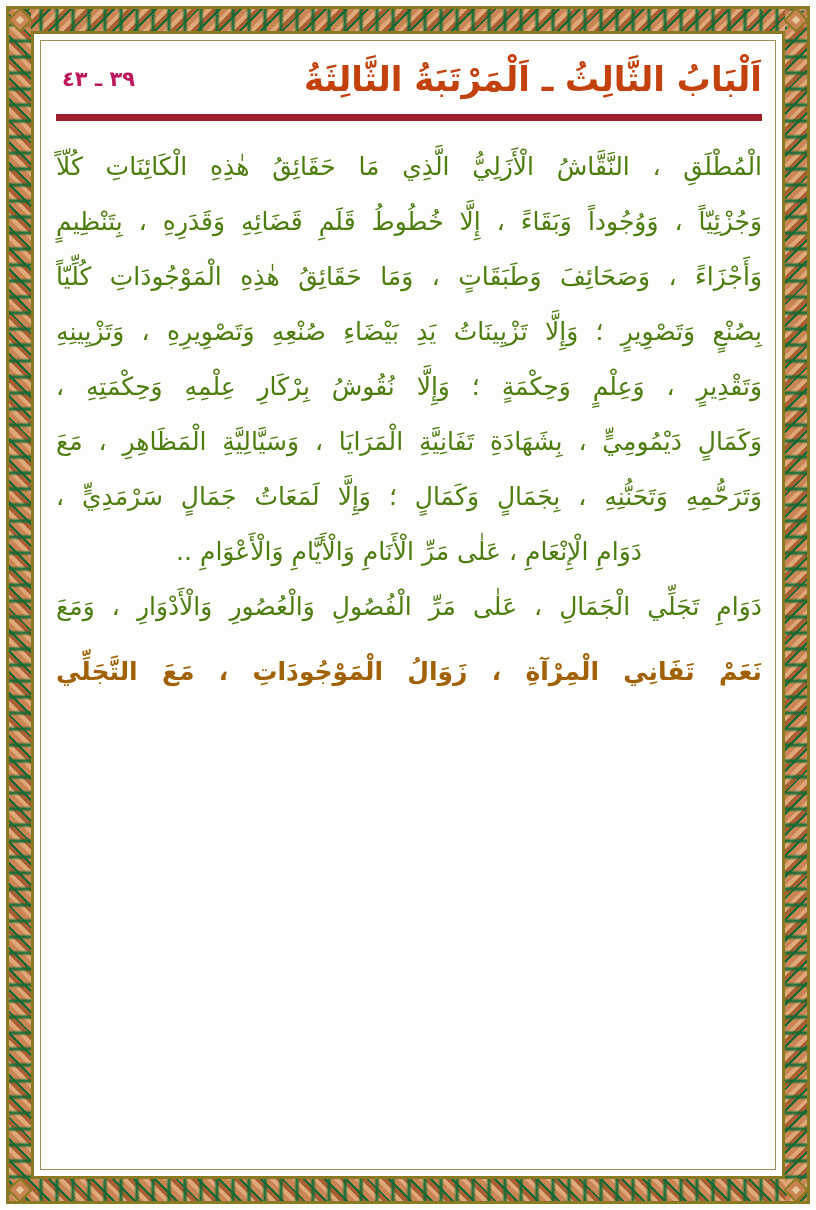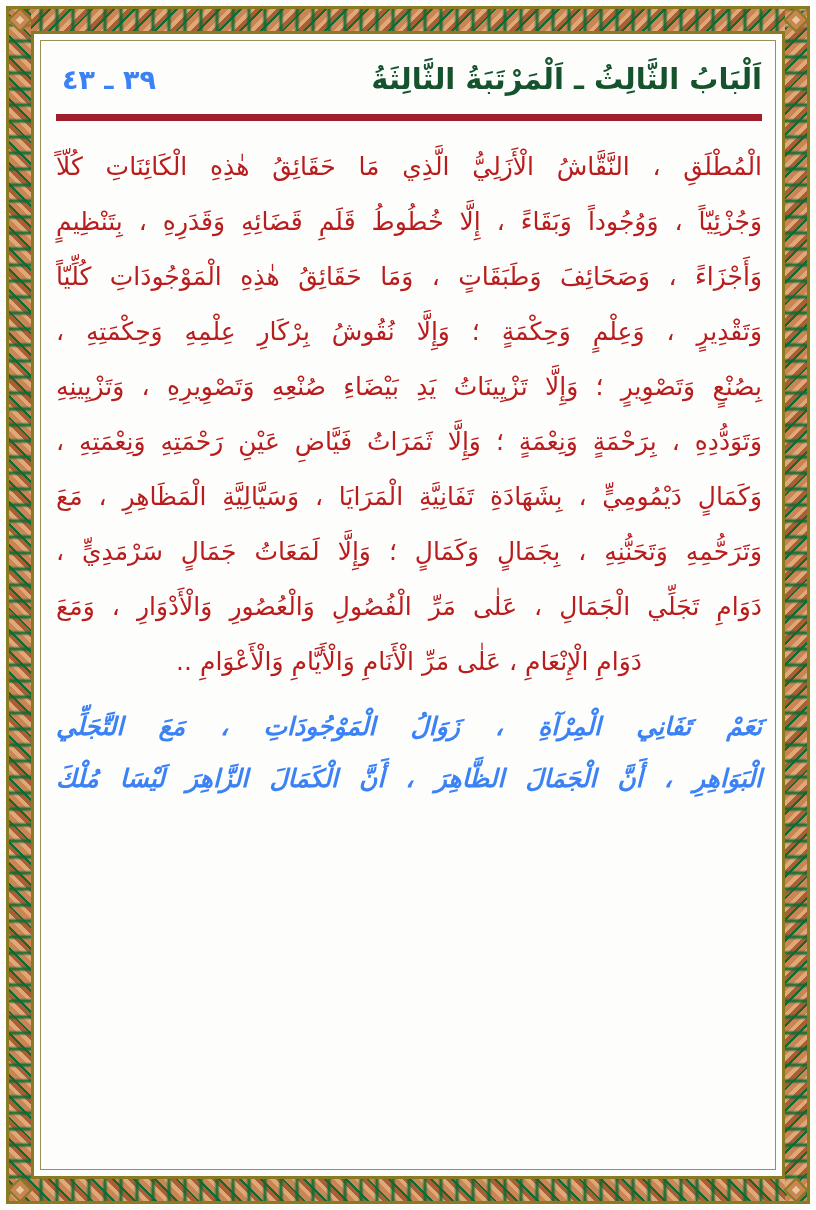--- a/index.html
+++ b/index.html
@@ -160,71 +160,70 @@
     position: relative;
     height: 62px;
     display: flex;
     align-items: center;
     justify-content: space-between;
     direction: rtl;
     padding: 0 6px 0 14px;
     box-sizing: border-box;
   }
   .header-title {
-    color: #14532d;
-    font-size: 29px;
+    color: #c2410c;
+    font-size: 34px;
     font-weight: bold;
     line-height: 1.2;
     white-space: nowrap;
     letter-spacing: 0.5px;
   }
   .header-pages {
-    color: #3b82f6;
-    font-size: 27px;
+    color: #be185d;
+    font-size: 21px;
     font-weight: bold;
     white-space: nowrap;
     direction: rtl;
     unicode-bidi: isolate;
   }
 
   .header-rule {
     height: 7px;
     background: #9e1f2b;
     margin: 4px 6px 0 8px;
   }
 
   .body-block {
     margin-top: 18px;
     direction: rtl;
     text-align: justify;
     text-align-last: justify;
-    color: #b91c1c;
+    color: #4d7c0f;
     font-size: 25px;
     line-height: 55px;
     padding: 0 6px 0 8px;
   }
   .body-block .line {
     display: block;
     white-space: nowrap;
     text-align: justify;
     text-align-last: justify;
   }
   .body-block .line-last {
     text-align-last: center;
   }
 
   .red-block {
     margin-top: 12px;
     direction: rtl;
-    color: #3b82f6;
+    color: #a16207;
     font-weight: bold;
     font-size: 25px;
     line-height: 52px;
     padding: 0 6px 0 8px;
-    font-style: italic;
   }
   .red-block .line {
     display: block;
     white-space: nowrap;
     text-align: justify;
     text-align-last: justify;
   }
   .red-block .line-first {
     text-indent: 0;
   }
@@ -264,28 +263,26 @@
       <span class="header-title">اَلْبَابُ الثَّالِثُ ـ اَلْمَرْتَبَةُ الثَّالِثَةُ</span>
       <span class="header-pages">٣٩ ـ ٤٣</span>
     </div>
 
     <div class="header-rule"></div>
 
     <div class="body-block">
       <span class="line">الْمُطْلَقِ ، النَّقَّاشُ الْأَزَلِيُّ الَّذِي مَا حَقَائِقُ هٰذِهِ الْكَائِنَاتِ كُلّاً</span>
       <span class="line">وَجُزْئِيّاً ، وَوُجُوداً وَبَقَاءً ، إِلَّا خُطُوطُ قَلَمِ قَضَائِهِ وَقَدَرِهِ ، بِتَنْظِيمٍ</span>
       <span class="line">وَأَجْزَاءً ، وَصَحَائِفَ وَطَبَقَاتٍ ، وَمَا حَقَائِقُ هٰذِهِ الْمَوْجُودَاتِ كُلِّيّاً</span>
+      <span class="line">بِصُنْعٍ وَتَصْوِيرٍ ؛ وَإِلَّا تَزْيِينَاتُ يَدِ بَيْضَاءِ صُنْعِهِ وَتَصْوِيرِهِ ، وَتَزْيِينِهِ</span>
       <span class="line">وَتَقْدِيرٍ ، وَعِلْمٍ وَحِكْمَةٍ ؛ وَإِلَّا نُقُوشُ بِرْكَارِ عِلْمِهِ وَحِكْمَتِهِ ،</span>
-      <span class="line">بِصُنْعٍ وَتَصْوِيرٍ ؛ وَإِلَّا تَزْيِينَاتُ يَدِ بَيْضَاءِ صُنْعِهِ وَتَصْوِيرِهِ ، وَتَزْيِينِهِ</span>
-      <span class="line">وَتَوَدُّدِهِ ، بِرَحْمَةٍ وَنِعْمَةٍ ؛ وَإِلَّا ثَمَرَاتُ فَيَّاضِ عَيْنِ رَحْمَتِهِ وَنِعْمَتِهِ ،</span>
       <span class="line">وَكَمَالٍ دَيْمُومِيٍّ ، بِشَهَادَةِ تَفَانِيَّةِ الْمَرَايَا ، وَسَيَّالِيَّةِ الْمَظَاهِرِ ، مَعَ</span>
       <span class="line">وَتَرَحُّمِهِ وَتَحَنُّنِهِ ، بِجَمَالٍ وَكَمَالٍ ؛ وَإِلَّا لَمَعَاتُ جَمَالٍ سَرْمَدِيٍّ ،</span>
+      <span class="line line-last">دَوَامِ الْإِنْعَامِ ، عَلٰى مَرِّ الْأَنَامِ وَالْأَيَّامِ وَالْأَعْوَامِ ..</span>
       <span class="line">دَوَامِ تَجَلِّي الْجَمَالِ ، عَلٰى مَرِّ الْفُصُولِ وَالْعُصُورِ وَالْأَدْوَارِ ، وَمَعَ</span>
-      <span class="line line-last">دَوَامِ الْإِنْعَامِ ، عَلٰى مَرِّ الْأَنَامِ وَالْأَيَّامِ وَالْأَعْوَامِ ..</span>
     </div>
 
     <div class="red-block">
       <span class="line line-first">نَعَمْ تَفَانِي الْمِرْآةِ ، زَوَالُ الْمَوْجُودَاتِ ، مَعَ التَّجَلِّي</span>
-      <span class="line">الْبَوَاهِرِ ، أَنَّ الْجَمَالَ الظَّاهِرَ ، أَنَّ الْكَمَالَ الزَّاهِرَ لَيْسَا مُلْكَ</span>
     </div>
 
   </div>
 </div>
 
 </body></html>

